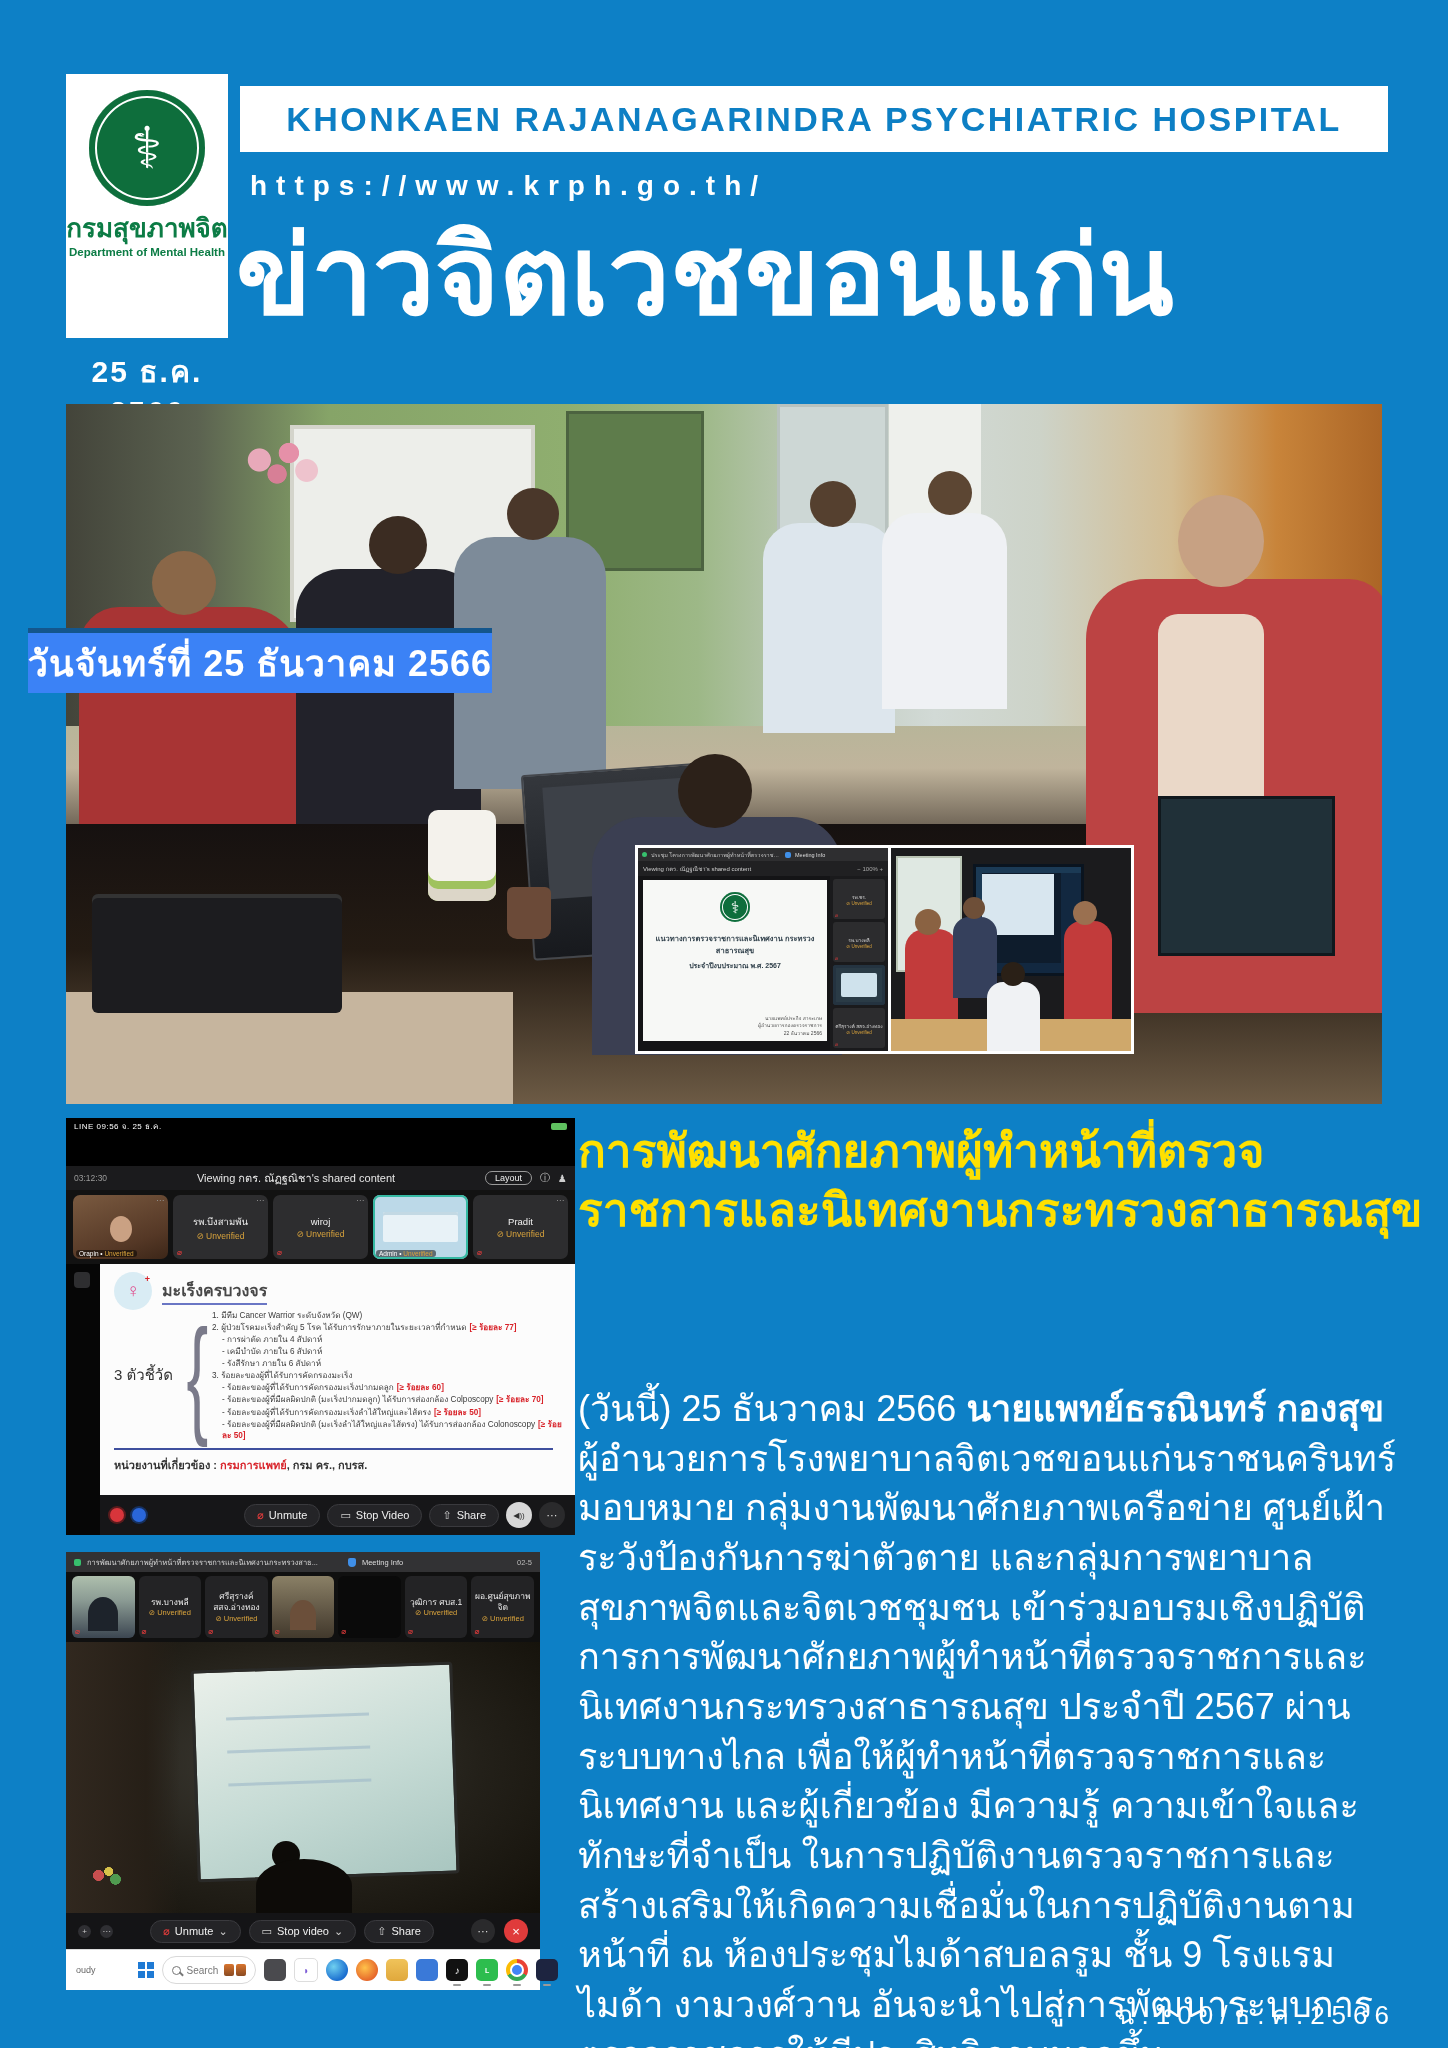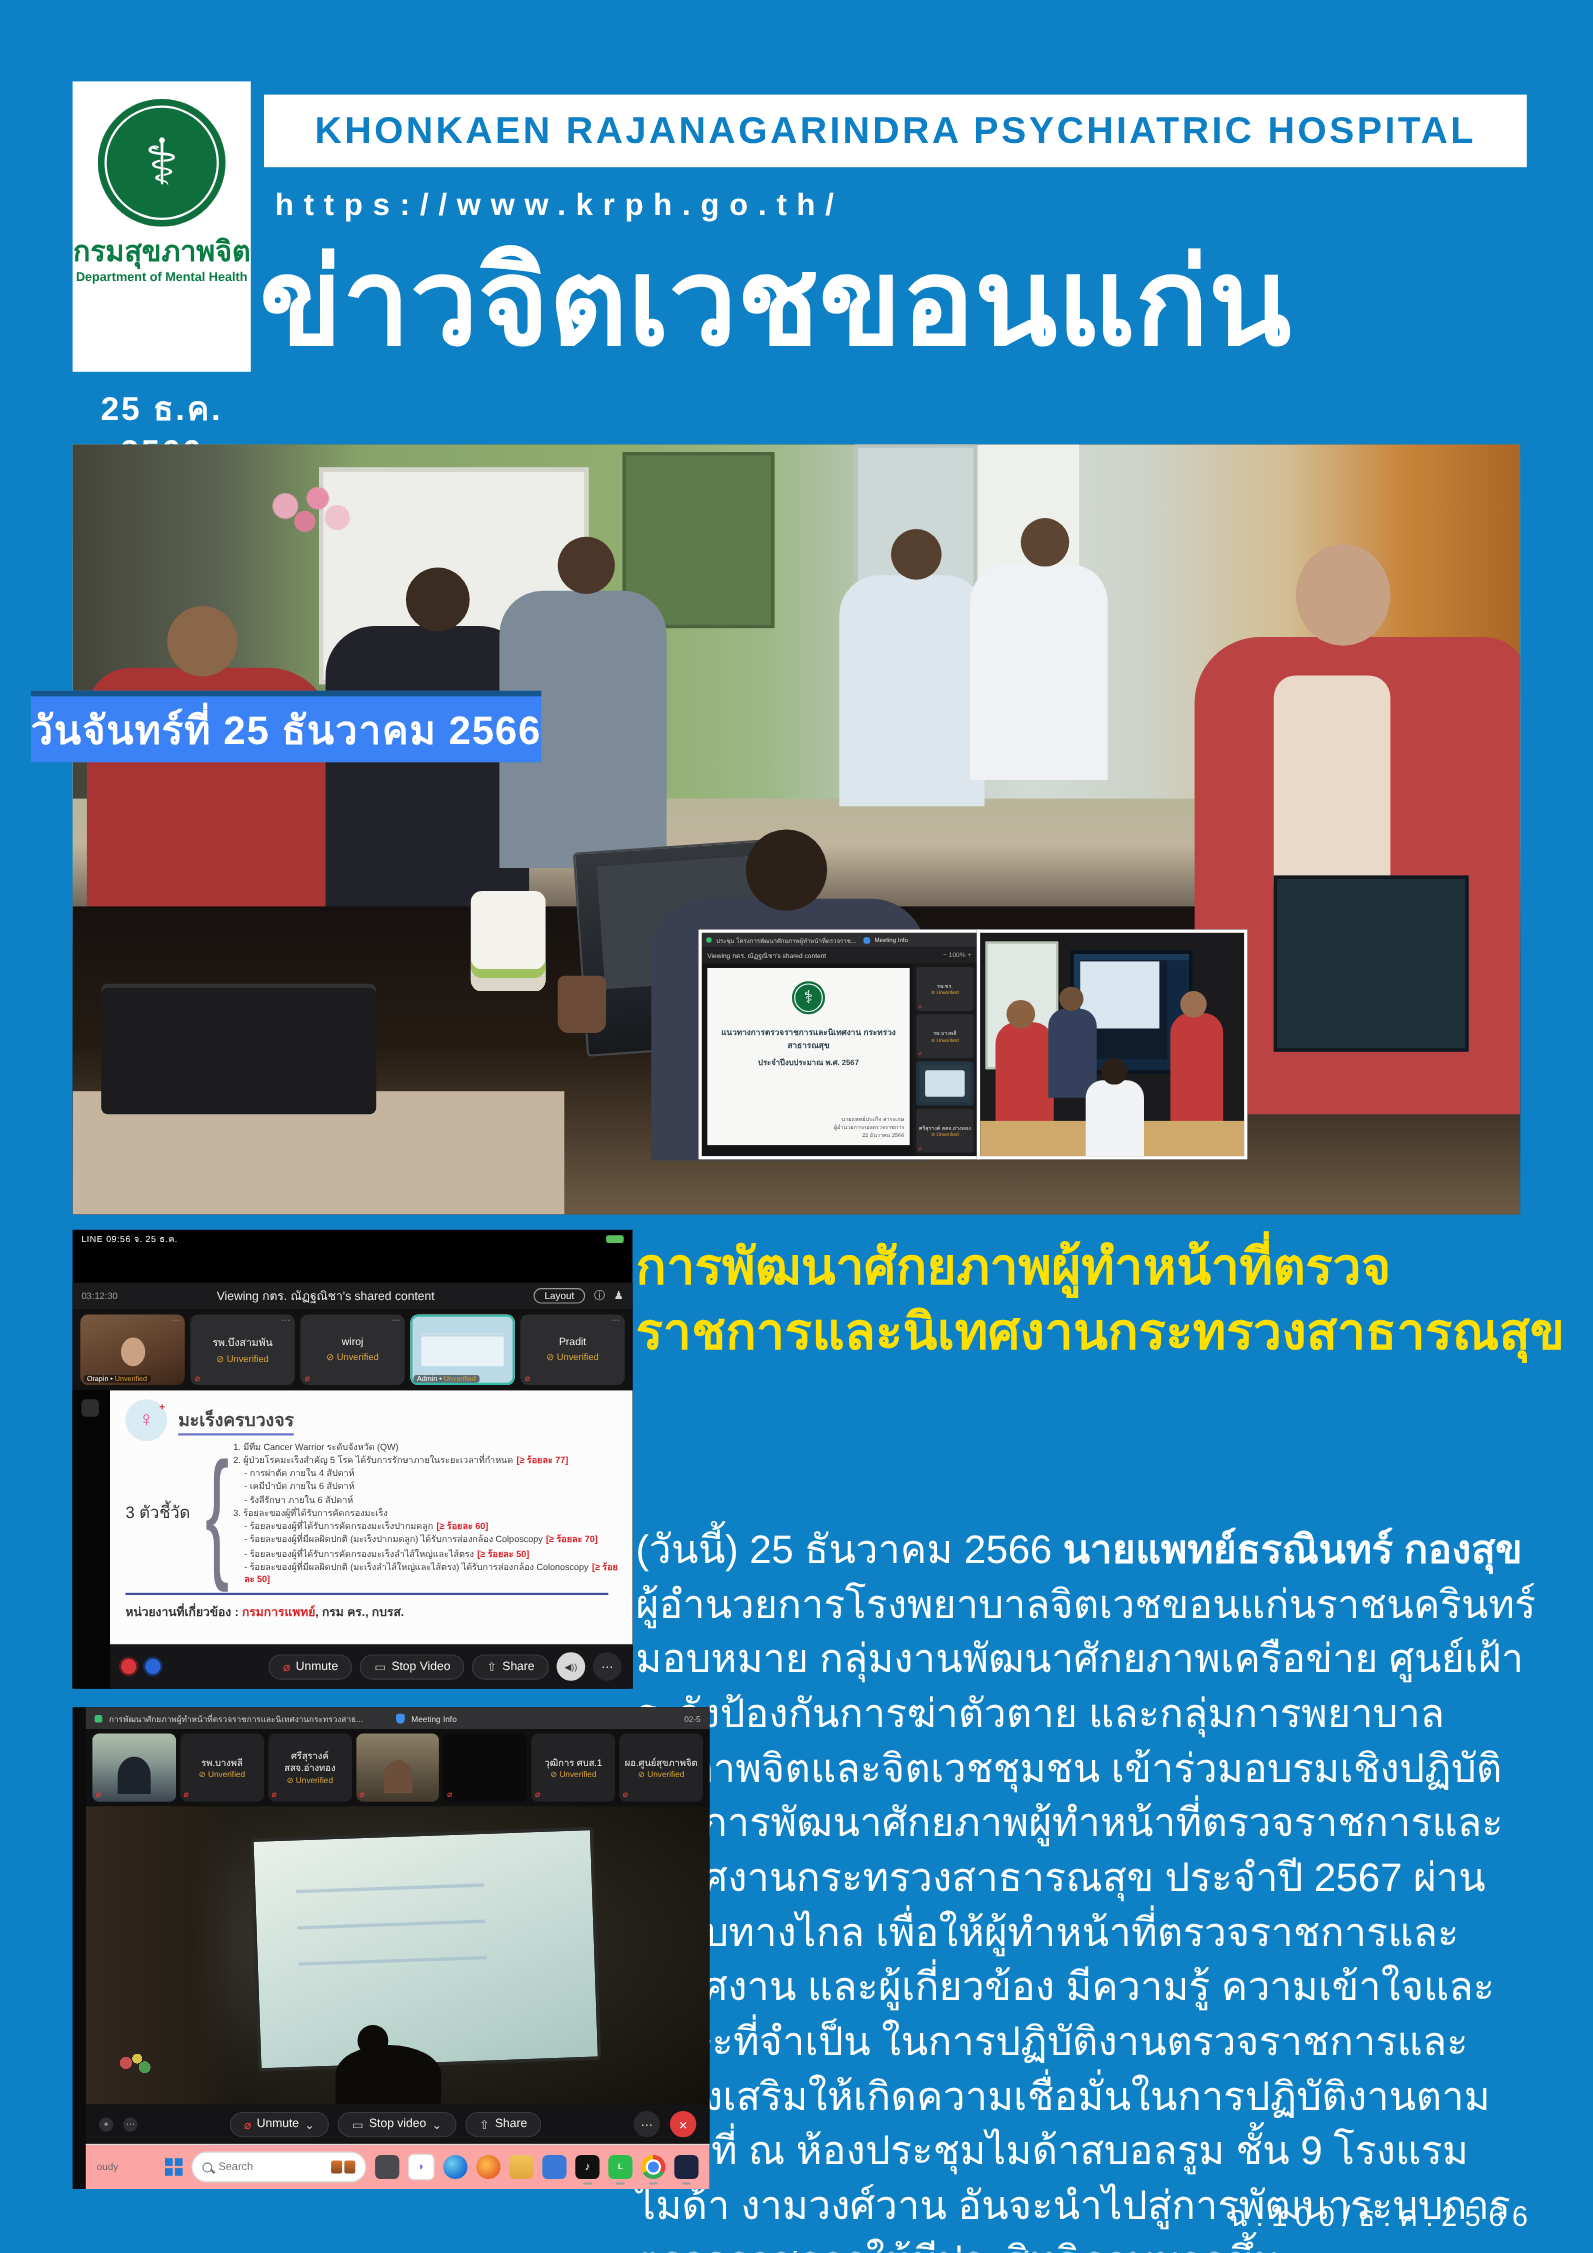--- a/index.html
+++ b/index.html
@@ -150,21 +150,21 @@
   .a-circ.red{background:#d8353b;box-shadow:0 0 0 2px #5a1b1d;}
   .a-circ.blue{background:#2a66d9;box-shadow:0 0 0 2px #16305e;}
   .pill{background:#242427;border:1px solid #3a3a3e;border-radius:15px;padding:4px 12px;color:#f0f0f0;font-size:11px;display:flex;align-items:center;gap:5px;white-space:nowrap;}
   .pill .pic-red{color:#e23b3b;font-weight:700;}
   .pill .pic-gray{color:#cfcfcf;}
   .a-pills{display:flex;gap:7px;margin-left:auto;align-items:center;}
   .a-spk{width:26px;height:26px;border-radius:50%;background:#d8d8d8;color:#333;font-size:8px;display:flex;align-items:center;justify-content:center;}
   .a-more{width:26px;height:26px;border-radius:50%;background:#2a2a2c;color:#ddd;font-size:11px;display:flex;align-items:center;justify-content:center;}
 
   
-  .inset-b{left:66px;top:1552px;width:567px;height:438px;background:#0c0c0c;display:flex;flex-direction:column;z-index:5;padding-left:12px;}
+  .inset-b{left:66px;top:1552px;width:474px;height:438px;background:#0c0c0c;display:flex;flex-direction:column;z-index:5;}
   .b-title{height:20px;background:#323234;display:flex;align-items:center;gap:6px;padding:0 8px;}
   .b-title .dotg{width:7px;height:7px;border-radius:2px;background:#37c06d;flex:none;}
   .b-title .t{font-size:7.5px;color:#d6d6d6;white-space:nowrap;overflow:hidden;text-overflow:ellipsis;max-width:300px;}
   .b-title .shield{width:8px;height:9px;border-radius:2px 2px 4px 4px;background:#3f8fe8;flex:none;margin-left:24px;}
   .b-title .mi{font-size:7.5px;color:#ddd;white-space:nowrap;}
   .b-title .tm{margin-left:auto;font-size:7.5px;color:#bbb;}
   .b-tiles{height:62px;background:#101010;display:flex;gap:4px;padding:4px 6px;}
   .b-tile{flex:1;background:#232325;border-radius:6px;position:relative;display:flex;flex-direction:column;align-items:center;justify-content:center;overflow:hidden;}
   .b-tile .nm{font-size:8.5px;color:#eee;text-align:center;line-height:1.25;padding:0 2px;}
   .b-tile .uv{font-size:7.5px;color:#d9a33c;margin-top:1px;white-space:nowrap;}
@@ -180,21 +180,21 @@
   .b-screen .ln{position:absolute;left:12%;width:56%;height:3px;background:#9db8c8;opacity:.6;}
   .b-sil{position:absolute;left:40%;bottom:0;width:96px;height:54px;background:#0d0b08;border-radius:50% 50% 0 0;}
   .b-silh{position:absolute;left:43.5%;bottom:44px;width:28px;height:28px;border-radius:50%;background:#0d0b08;}
   .b-flowers{position:absolute;left:5%;bottom:8%;width:34px;height:26px;
     background:radial-gradient(circle at 25% 40%,#c94f4f 18%,transparent 19%),radial-gradient(circle at 55% 25%,#d8c24a 16%,transparent 17%),radial-gradient(circle at 75% 55%,#4f9a4f 18%,transparent 19%);}
   .b-controls{height:36px;background:#141416;display:flex;align-items:center;gap:9px;padding:0 12px;}
   .b-left-circ{width:13px;height:13px;border-radius:50%;background:#2f2f33;color:#ccc;font-size:8px;display:flex;align-items:center;justify-content:center;}
   .b-pills{display:flex;gap:8px;align-items:center;margin:0 auto;}
   .b-x{width:24px;height:24px;border-radius:50%;background:#e03b3b;color:#fff;font-size:13px;display:flex;align-items:center;justify-content:center;}
   .b-more{width:24px;height:24px;border-radius:50%;background:#2a2a2c;color:#ddd;font-size:11px;display:flex;align-items:center;justify-content:center;}
-  .b-taskbar{height:40px;background:#fca5a5;border-top:1px solid #dcdcdc;display:flex;align-items:center;gap:8px;padding:0 10px;}
+  .b-taskbar{height:40px;background:#ffffff;border-top:1px solid #dcdcdc;display:flex;align-items:center;gap:8px;padding:0 10px;}
   .tb-user{font-size:9px;color:#666;margin-right:34px;}
   .tb-win{width:16px;height:16px;display:grid;grid-template-columns:7px 7px;grid-template-rows:7px 7px;gap:2px;}
   .tb-win i{background:#1f7ad4;}
   .tb-search{width:168px;height:26px;background:#fff;border:1px solid #d9d9d9;border-radius:14px;display:flex;align-items:center;gap:6px;padding:0 9px;}
   .mag{width:7px;height:7px;border:1.5px solid #777;border-radius:50%;position:relative;flex:none;}
   .mag::after{content:'';position:absolute;width:5px;height:1.5px;background:#777;transform:rotate(45deg);right:-4px;bottom:-1px;}
   .tb-search .s{font-size:10px;color:#777;}
   .tb-search .promo{margin-left:auto;display:flex;gap:2px;}
   .tb-search .promo i{width:10px;height:12px;border-radius:2px;background:linear-gradient(180deg,#d8742e,#8a4a22);}
   .tb-ic{width:22px;height:22px;border-radius:5px;flex:none;position:relative;display:flex;align-items:center;justify-content:center;color:#fff;font-size:10px;}

